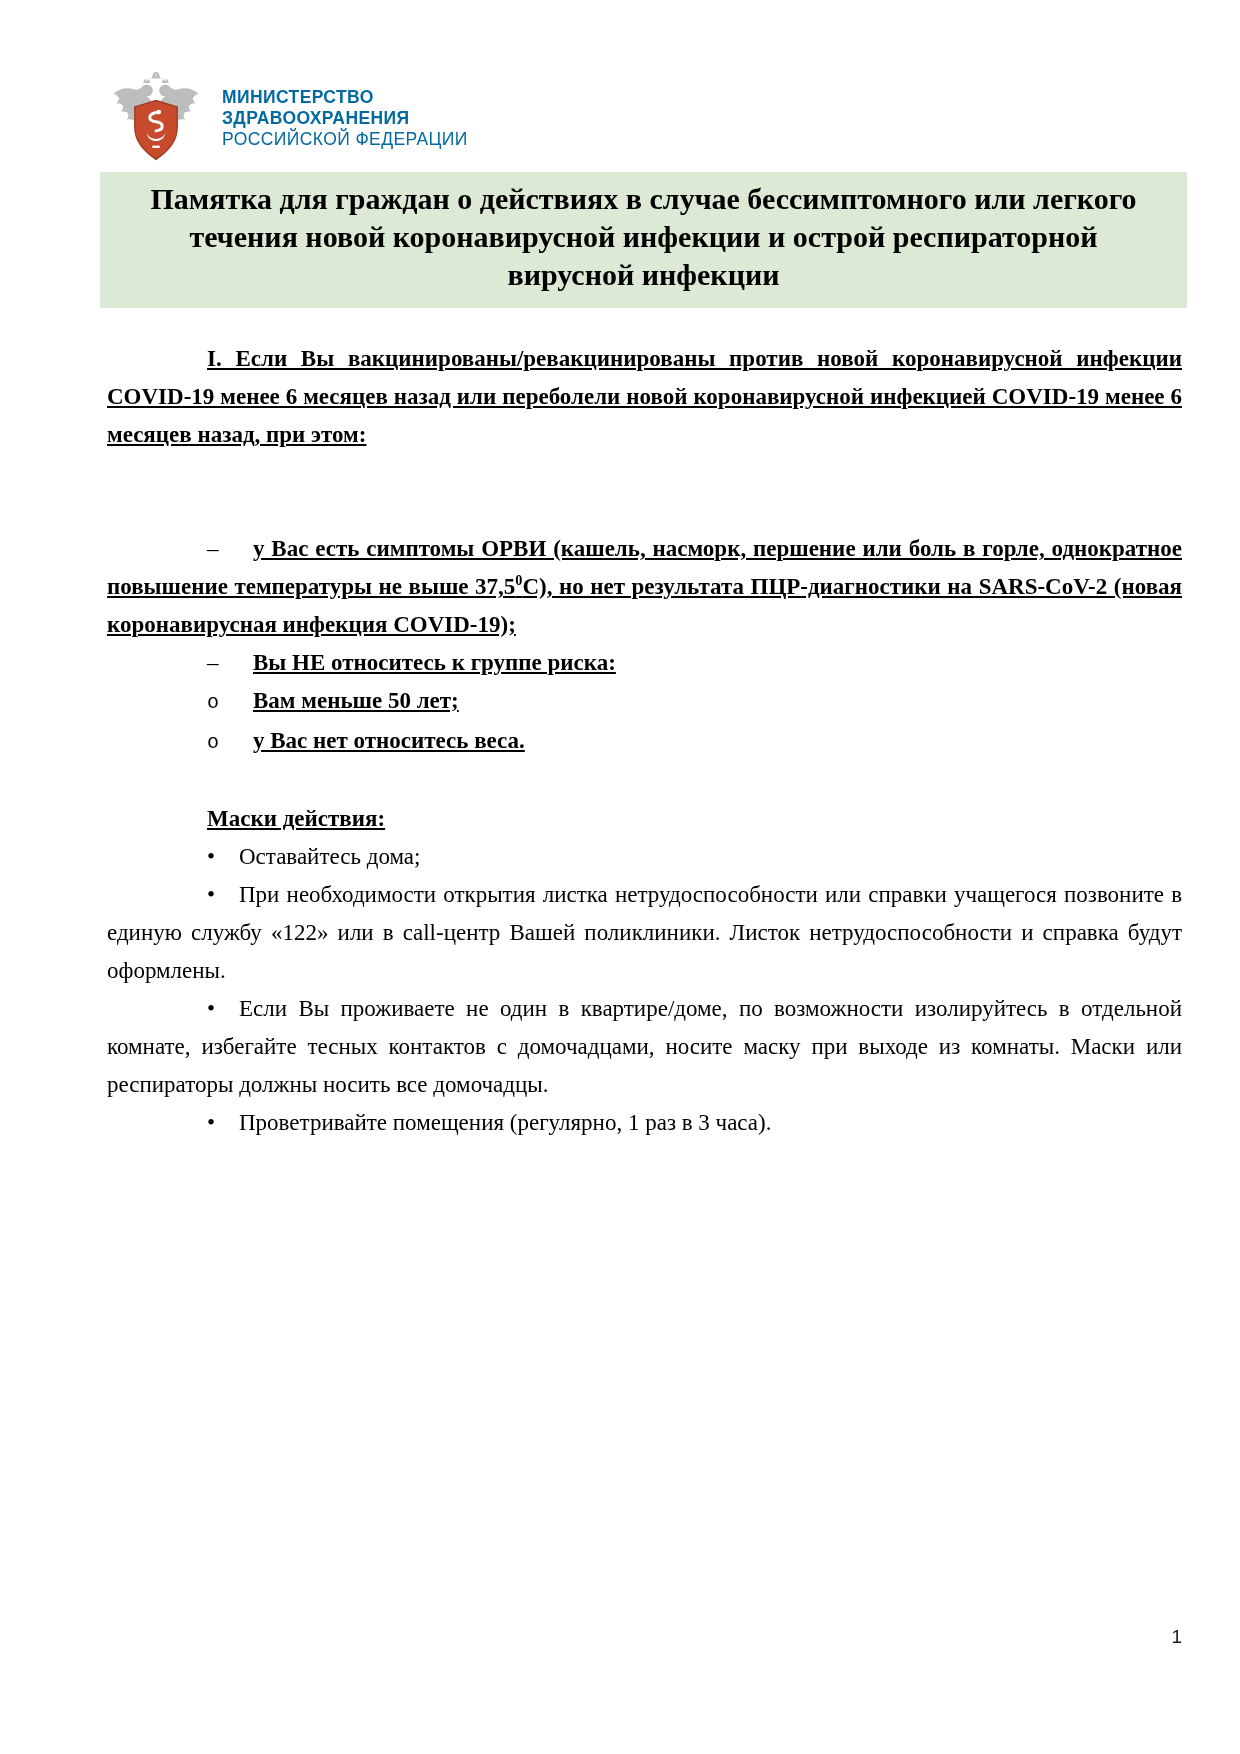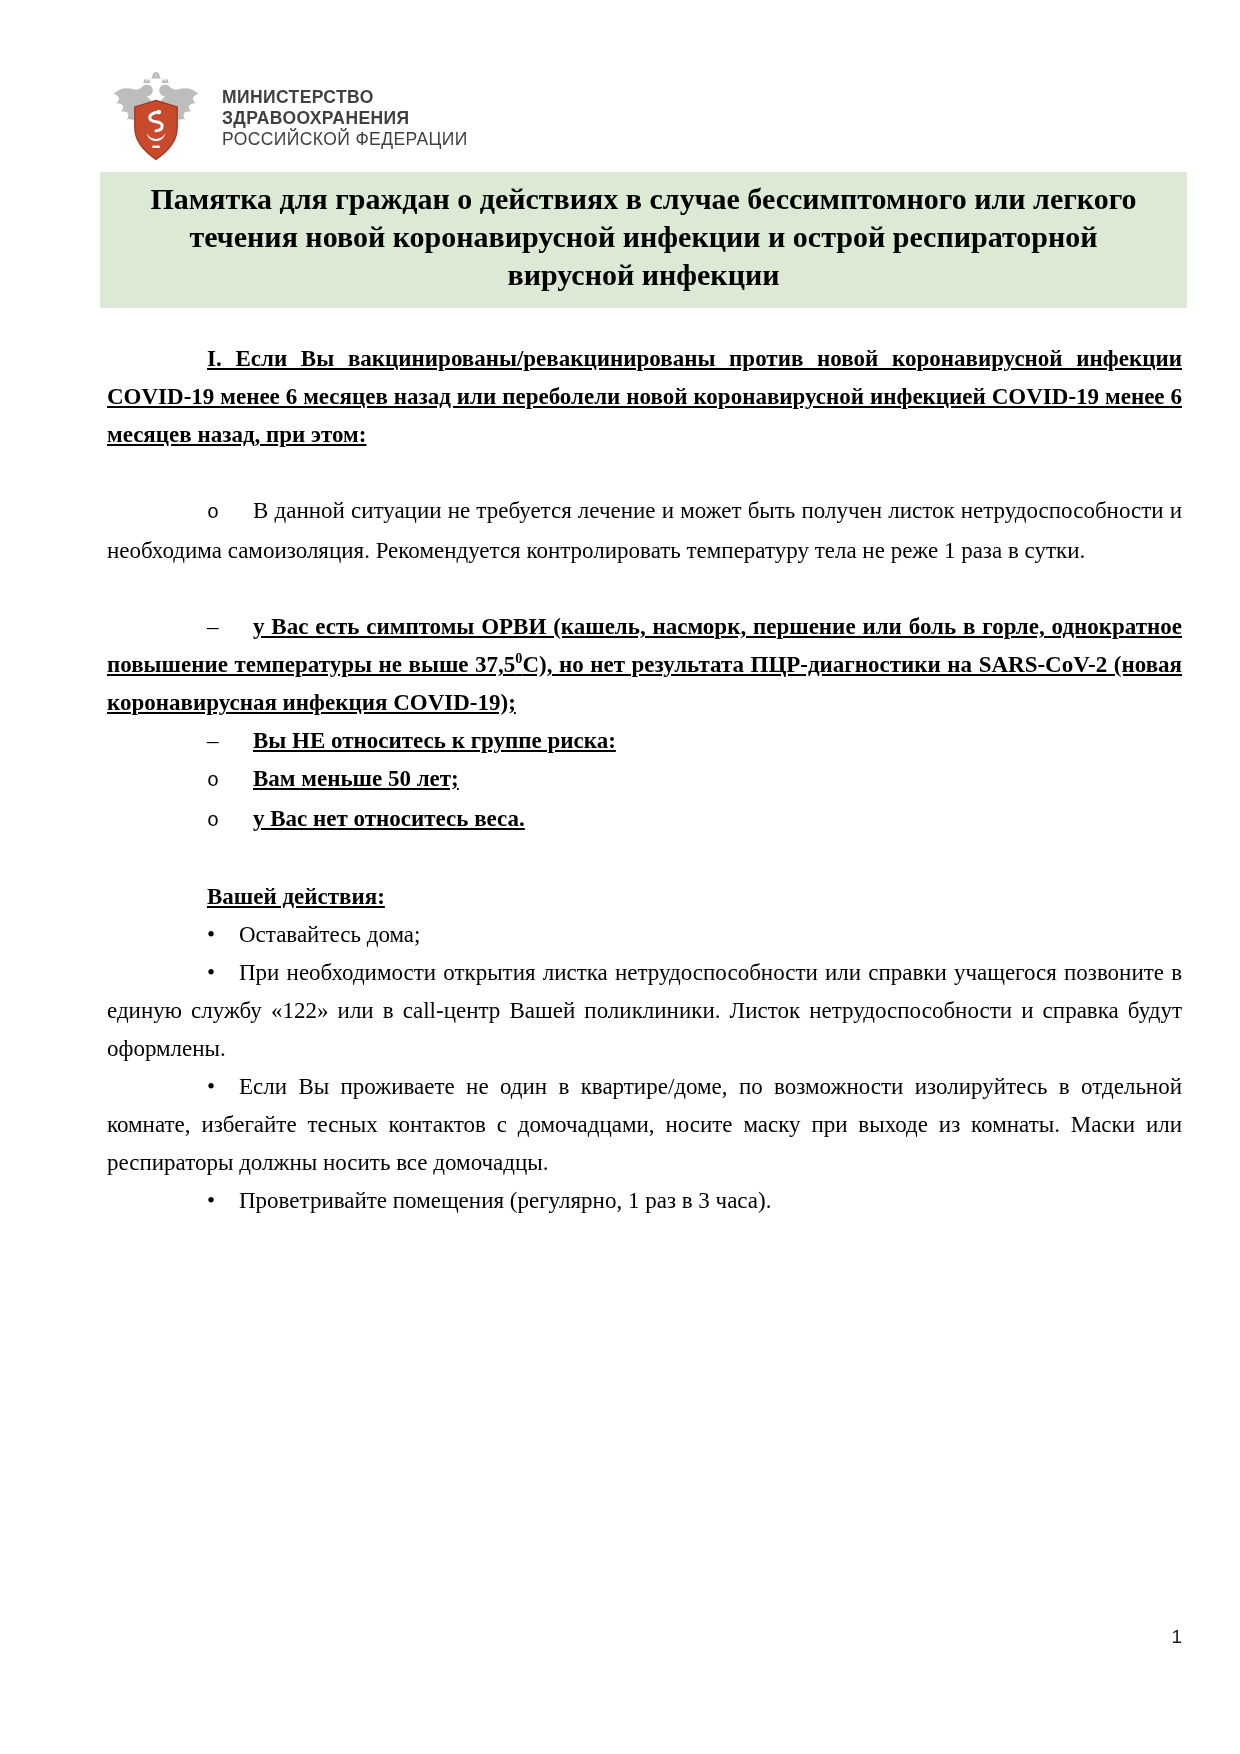--- a/index.html
+++ b/index.html
@@ -14,21 +14,21 @@
   }
 
   
   .logo-block {
     position:absolute; top:70px; left:110px;
     display:flex; align-items:center; gap:20px;
   }
   .logo-emblem { width:92px; height:96px; display:block; }
   .logo-text {
     font-family:"Liberation Sans", sans-serif;
-    color:#404040;
+    color:#0369a1;
     font-size:17.5px; line-height:21px;
     letter-spacing:0.4px;
   }
   .logo-text .b { font-weight:bold; }
 
   
   .title-bar {
     position:absolute; top:172px; left:100px;
     width:1087px; box-sizing:border-box;
     background:#dcead5;
@@ -112,36 +112,35 @@
 
   <div class="title-bar">Памятка для граждан о действиях в случае бессимптомного или легкого течения новой коронавирусной инфекции и острой респираторной вирусной инфекции</div>
 
   <div class="doc-body">
 
     <p class="para bold"><span>I. Если Вы вакцинированы/ревакцинированы против новой коронавирусной инфекции COVID-19 менее 6 месяцев назад или переболели новой коронавирусной инфекцией COVID-19 менее 6 месяцев назад, при этом:</span></p>
 
     <div class="gap"></div>
 
 
-    <p class="para"><span class="marker circle">o</span><span>В данной ситуации не требуется лечение и может быть получен листок нетрудоспособности и необходима самоизоляция. Рекомендуется контролировать температуру тела не реже 1 раза в сутки.</span></p>
 
     <div class="gap"></div>
 
     <p class="para bold"><span class="marker dash">–</span><span>у Вас есть симптомы ОРВИ (кашель, насморк, першение или боль в горле, однократное повышение температуры не выше 37,5</span><sup class="deg">0</sup><span>С), но нет результата ПЦР-диагностики на SARS-CoV-2 (новая коронавирусная инфекция COVID-19);</span></p>
 
     <p class="para bold"><span class="marker dash">–</span><span>Вы НЕ относитесь к группе риска:</span></p>
 
     <p class="para bold"><span class="marker circle">o</span><span>Вам меньше 50 лет;</span></p>
 
 
     <p class="para bold"><span class="marker circle">o</span><span>у Вас нет относитесь веса.</span></p>
 
     <div class="gap"></div>
 
-    <p class="para bold"><span>Вашей действия:</span></p>
+    <p class="para bold"><span>Маски действия:</span></p>
 
     <p class="para"><span class="marker bullet">•</span><span>Оставайтесь дома;</span></p>
 
     <p class="para"><span class="marker bullet">•</span><span>При необходимости открытия листка нетрудоспособности или справки учащегося позвоните в единую службу «122» или в call-центр Вашей поликлиники. Листок нетрудоспособности и справка будут оформлены.</span></p>
 
     <p class="para"><span class="marker bullet">•</span><span>Если Вы проживаете не один в квартире/доме, по возможности изолируйтесь в отдельной комнате, избегайте тесных контактов с домочадцами, носите маску при выходе из комнаты. Маски или респираторы должны носить все домочадцы.</span></p>
 
     <p class="para"><span class="marker bullet">•</span><span>Проветривайте помещения (регулярно, 1 раз в 3 часа).</span></p>
 
   </div>

